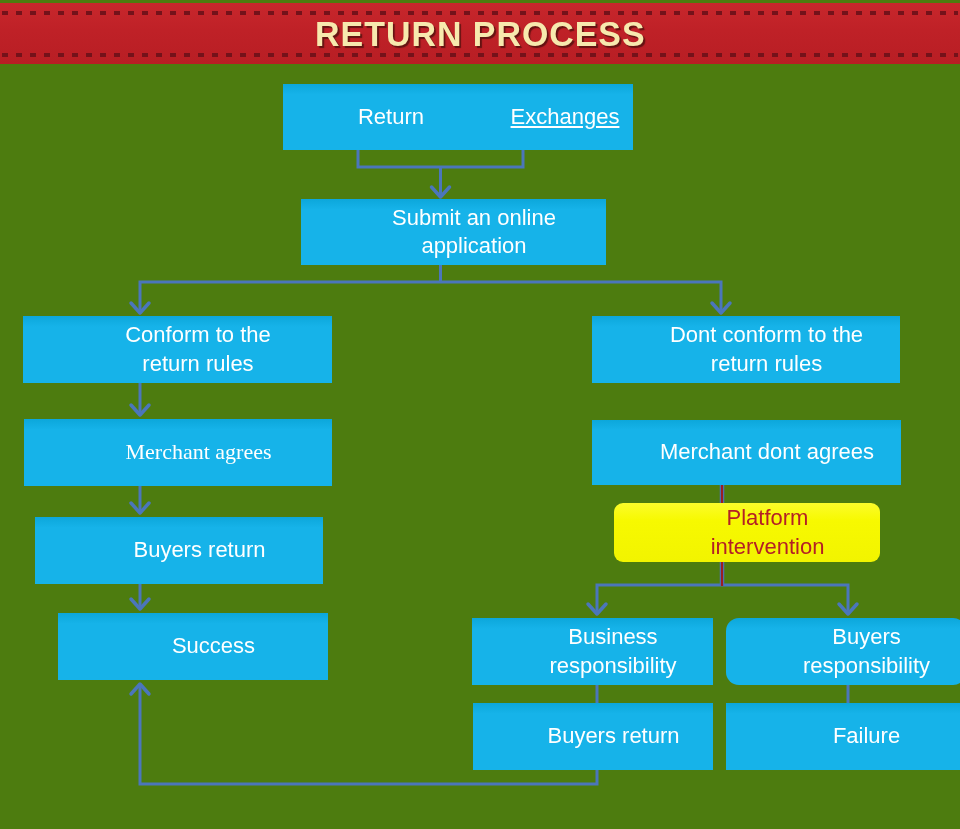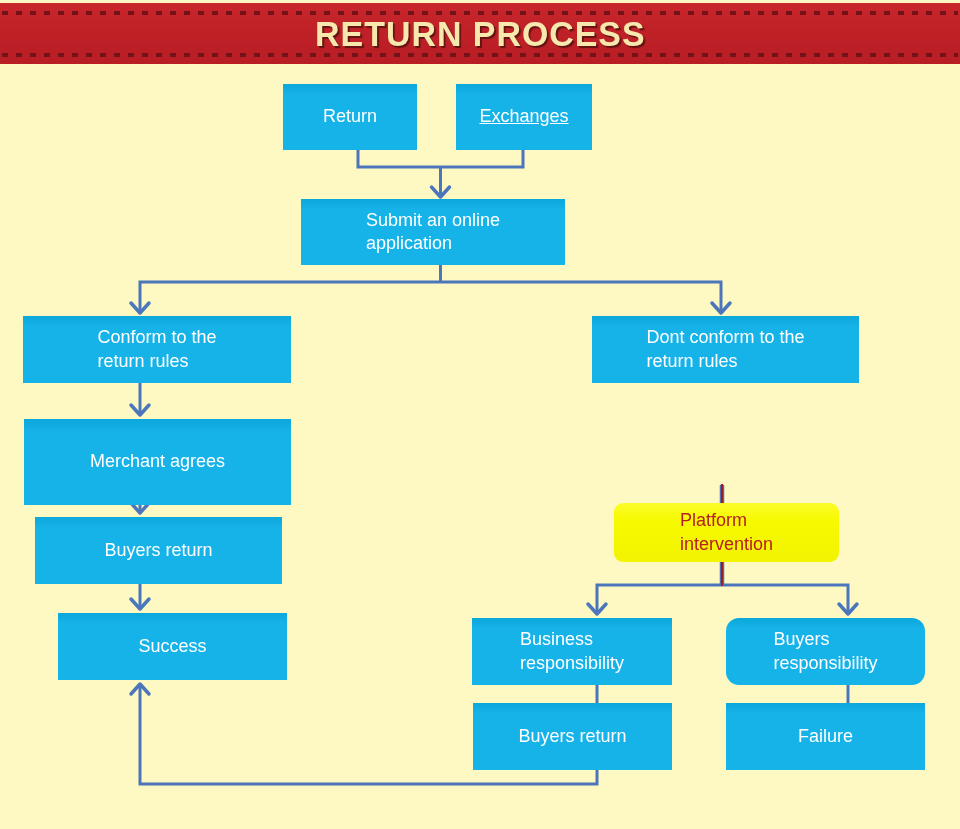--- a/index.html
+++ b/index.html
@@ -1,39 +1,39 @@
 <!DOCTYPE html>
 <html><head>
 <meta charset="utf-8">
 <style>
   html,body{margin:0;padding:0;}
   body{font-family:"Liberation Sans", sans-serif; background:#ffffff;}
-  #stage{position:relative;width:960px;height:829px;background:#fef9c3;overflow:hidden;}
+  #stage{position:relative;width:960px;height:829px;background:#4d7c0f;overflow:hidden;}
   
   .banner{position:absolute;left:0;top:3px;width:960px;height:61px;
     background:linear-gradient(180deg,#c8272c 0%,#bf2127 45%,#b81e24 100%);
     display:flex;align-items:center;justify-content:center;}
   .banner .dash{position:absolute;left:2px;right:2px;height:4px;
     background:repeating-linear-gradient(90deg,#74121a 0 6px,transparent 6px 14px);}
   .dash-top{top:8px;}
   .dash-bottom{bottom:7px;}
   .banner-title{color:#f7e9ae;font-size:35px;font-weight:bold;letter-spacing:1px;
     transform:scaleX(.97);text-shadow:2px 2px 1px rgba(52,12,8,.65);}
   
   .node{position:absolute;background:linear-gradient(180deg,#0ca7db 0%,#16b3e9 16%,#16b3e9 100%);
-    color:#ffffff;display:flex;align-items:center;justify-content:center;text-align:left;
-    font-size:18px;line-height:1.28;white-space:pre-line;}
+    color:#ffffff;display:flex;align-items:center;justify-content:center;text-align:center;
+    font-size:22px;line-height:1.28;white-space:pre-line;padding-left:41px;}
   .node.highlight{background:linear-gradient(180deg,#fbfc2a 0%,#f7f900 30%,#f2f400 100%);
     color:#b42025;border-radius:9px;}
   #n-return{left:283px;top:84px;width:134px;height:66px;}
   #n-exchanges{left:456px;top:84px;width:136px;height:66px;text-decoration:underline;}
   #n-submit{left:301px;top:199px;width:264px;height:66px;}
   #n-conform{left:23px;top:316px;width:268px;height:67px;}
   #n-dont-conform{left:592px;top:316px;width:267px;height:67px;}
-  #n-merchant-agrees{left:24px;top:419px;width:267px;height:86px;}
+  #n-merchant-agrees{left:24px;top:419px;width:267px;height:67px;font-family:Liberation Serif, serif;}
   #n-merchant-dont-agrees{left:592px;top:420px;width:268px;height:65px;}
   #n-platform{left:614px;top:503px;width:225px;height:59px;}
   #n-buyers-return-left{left:35px;top:517px;width:247px;height:67px;}
   #n-success{left:58px;top:613px;width:229px;height:67px;}
   #n-business-resp{left:472px;top:618px;width:200px;height:67px;}
   #n-buyers-resp{left:726px;top:618px;width:199px;height:67px;border-radius:13px;}
   #n-buyers-return-right{left:473px;top:703px;width:199px;height:67px;}
   #n-failure{left:726px;top:703px;width:199px;height:67px;}
   
   #connectors{position:absolute;left:0;top:0;width:960px;height:829px;pointer-events:none;}
@@ -92,20 +92,21 @@
 
   <div class="node" id="n-return">Return</div>
   <div class="node" id="n-exchanges">Exchanges</div>
   <div class="node" id="n-submit">Submit an online
 application</div>
   <div class="node" id="n-conform">Conform to the
 return rules</div>
   <div class="node" id="n-dont-conform">Dont conform to the
 return rules</div>
   <div class="node" id="n-merchant-agrees">Merchant agrees</div>
+  <div class="node" id="n-merchant-dont-agrees">Merchant dont agrees</div>
   <div class="node highlight" id="n-platform">Platform
 intervention</div>
   <div class="node" id="n-buyers-return-left">Buyers return</div>
   <div class="node" id="n-success">Success</div>
   <div class="node" id="n-business-resp">Business
 responsibility</div>
   <div class="node" id="n-buyers-resp">Buyers
 responsibility</div>
   <div class="node" id="n-buyers-return-right">Buyers return</div>
   <div class="node" id="n-failure">Failure</div>

